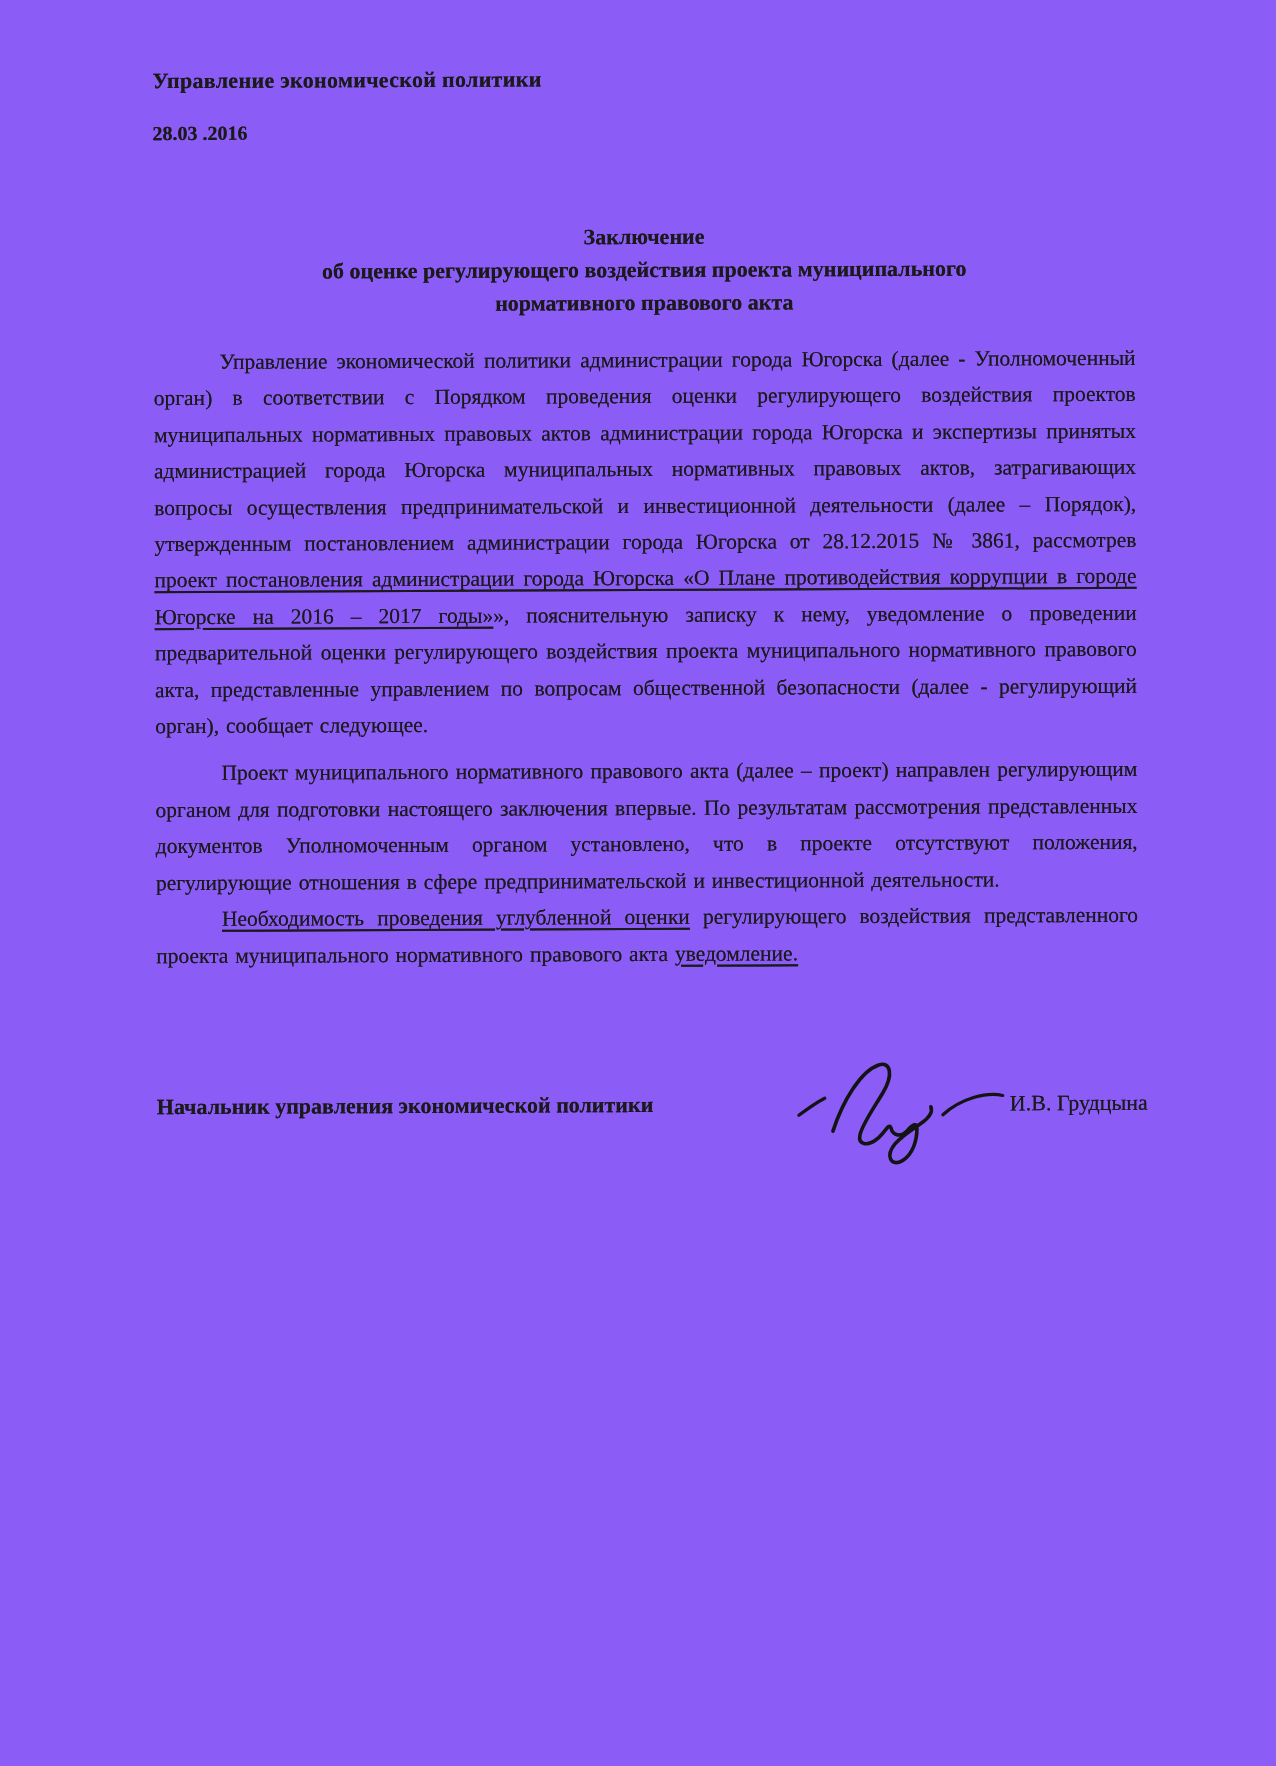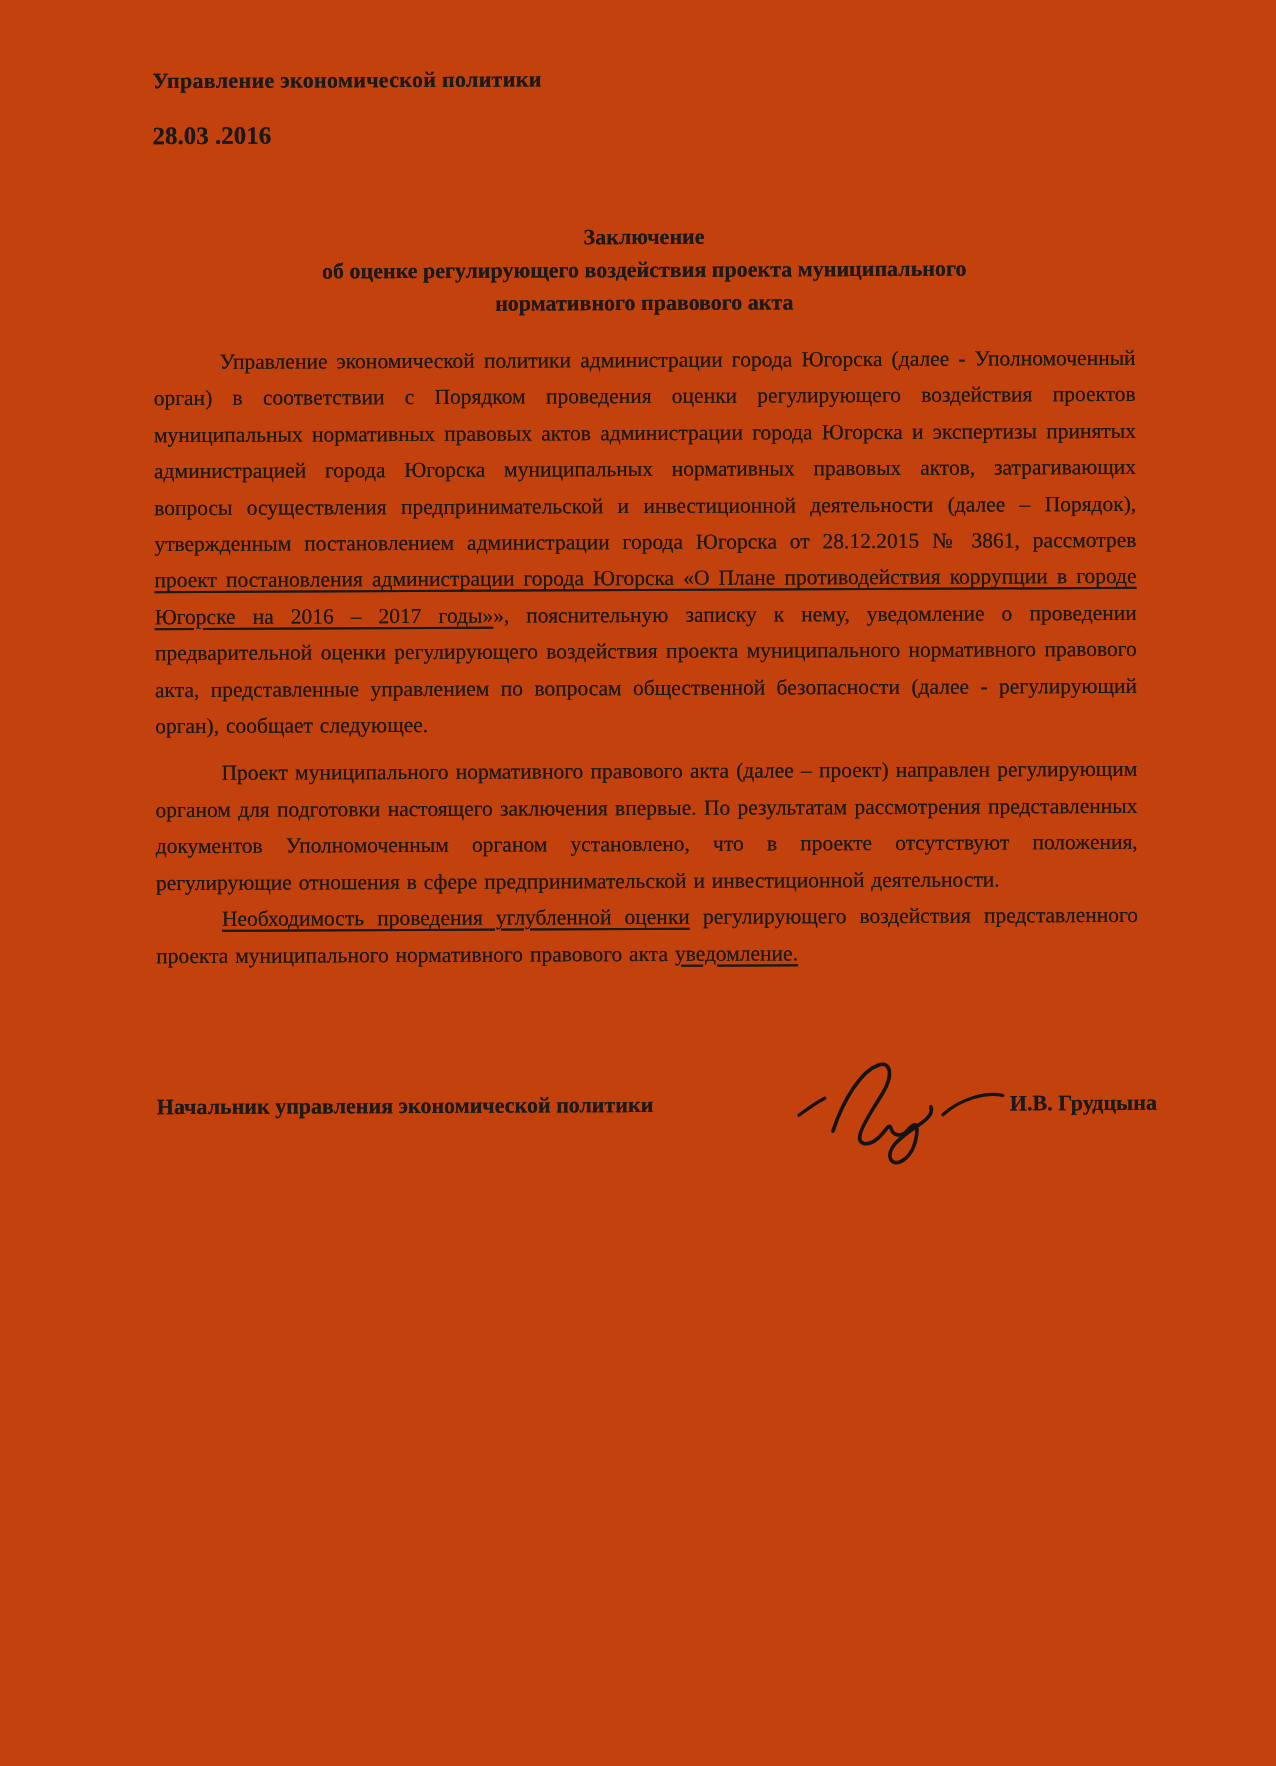--- a/index.html
+++ b/index.html
@@ -7,21 +7,21 @@
   body {
     width: 1276px;
     height: 1766px;
     position: relative;
     font-family: "Liberation Serif", "DejaVu Serif", serif;
     color: #1a1a1a;
   }
   .page {
     position: absolute;
     inset: 0;
-    background: #c2410c;
+    background: #8b5cf6;
     overflow: hidden;
   }
   .content {
     position: absolute;
     left: 152px;
     top: 0;
     width: 982px;
     transform: rotate(-0.25deg);
     text-shadow: 0 0 0.6px rgba(26,26,26,0.8);
   }
@@ -31,21 +31,21 @@
     left: 0;
     font-size: 22px;
     font-weight: bold;
     letter-spacing: 0.3px;
     white-space: nowrap;
   }
   .date {
     position: absolute;
     top: 120px;
     left: 0;
-    font-size: 25px;
+    font-size: 20px;
     font-weight: bold;
     white-space: nowrap;
   }
   .title {
     position: absolute;
     top: 220px;
     left: 0;
     width: 100%;
     text-align: center;
     font-size: 22px;
@@ -77,21 +77,21 @@
     left: 0;
     font-size: 22px;
     font-weight: bold;
     white-space: nowrap;
   }
   .sig-name {
     position: absolute;
     top: 1092px;
     left: 853px;
     font-size: 22px;
-    font-weight: bold;
+    font-weight: normal;
     white-space: nowrap;
   }
   .sig-svg {
     position: absolute;
     top: 1040px;
     left: 630px;
     width: 290px;
     height: 140px;
   }
   .sig-svg path {

